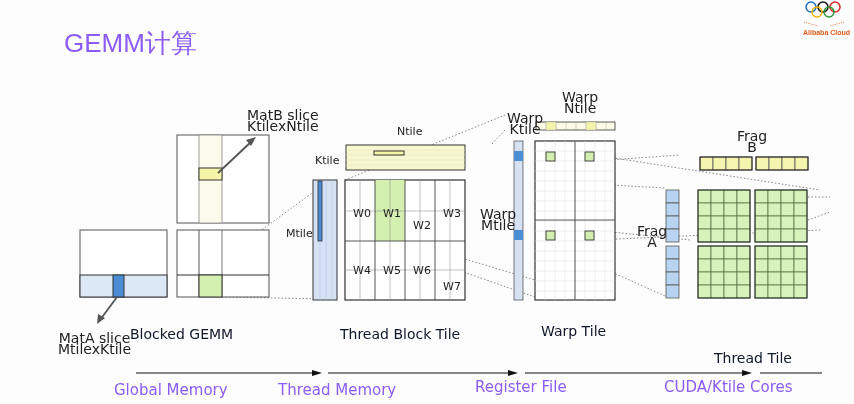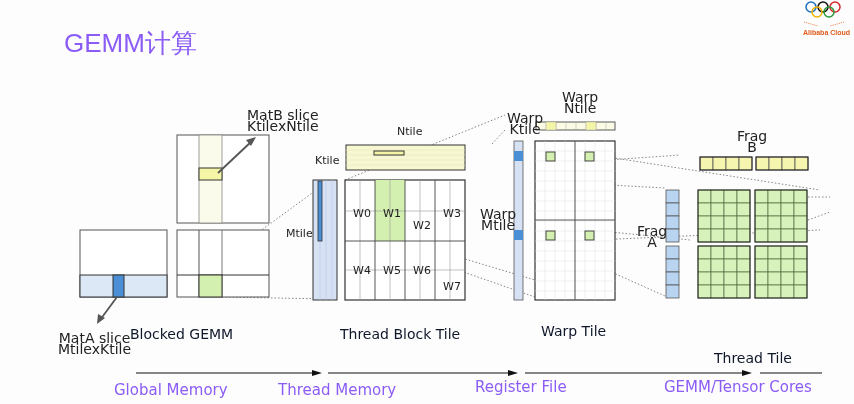--- a/index.html
+++ b/index.html
@@ -315,13 +315,13 @@
 </div>
 <div class="lbl sm" style="left:637px;top:226px;">
   <div>Frag</div>
   <div>A</div>
 </div>
 <div class="lbl cap" style="left:714px;top:326px;margin-top:24px;">Thread Tile</div>
 
 <div class="lbl mem" style="left:114px;top:381px;">Global Memory</div>
 <div class="lbl mem" style="left:278px;top:381px;">Thread Memory</div>
 <div class="lbl mem" style="left:469px;top:378px;margin-left:6px;">Register File</div>
-<div class="lbl mem" style="left:664px;top:378px;">GEMM/Tensor Cores</div>
+<div class="lbl mem" style="left:664px;top:378px;">CUDA/Ktile Cores</div>
 
 </body></html>

